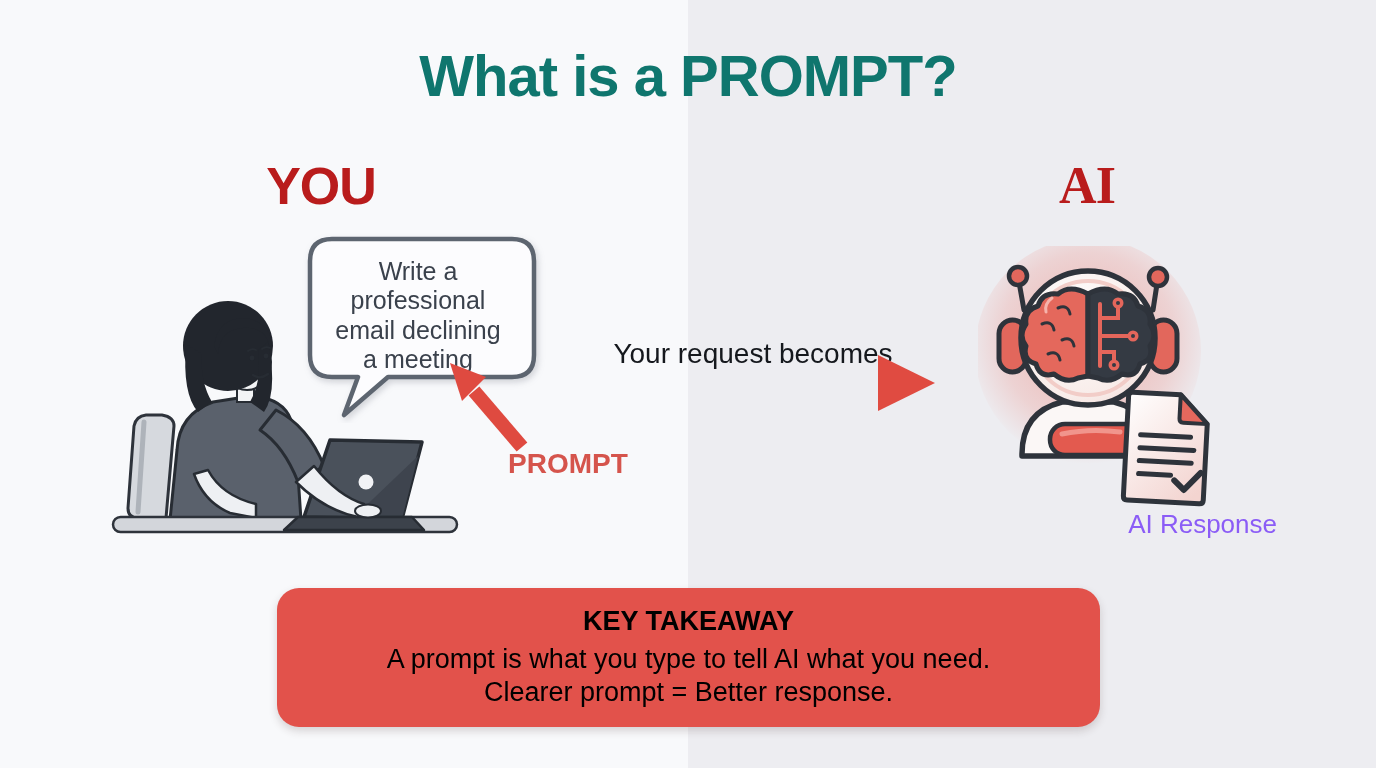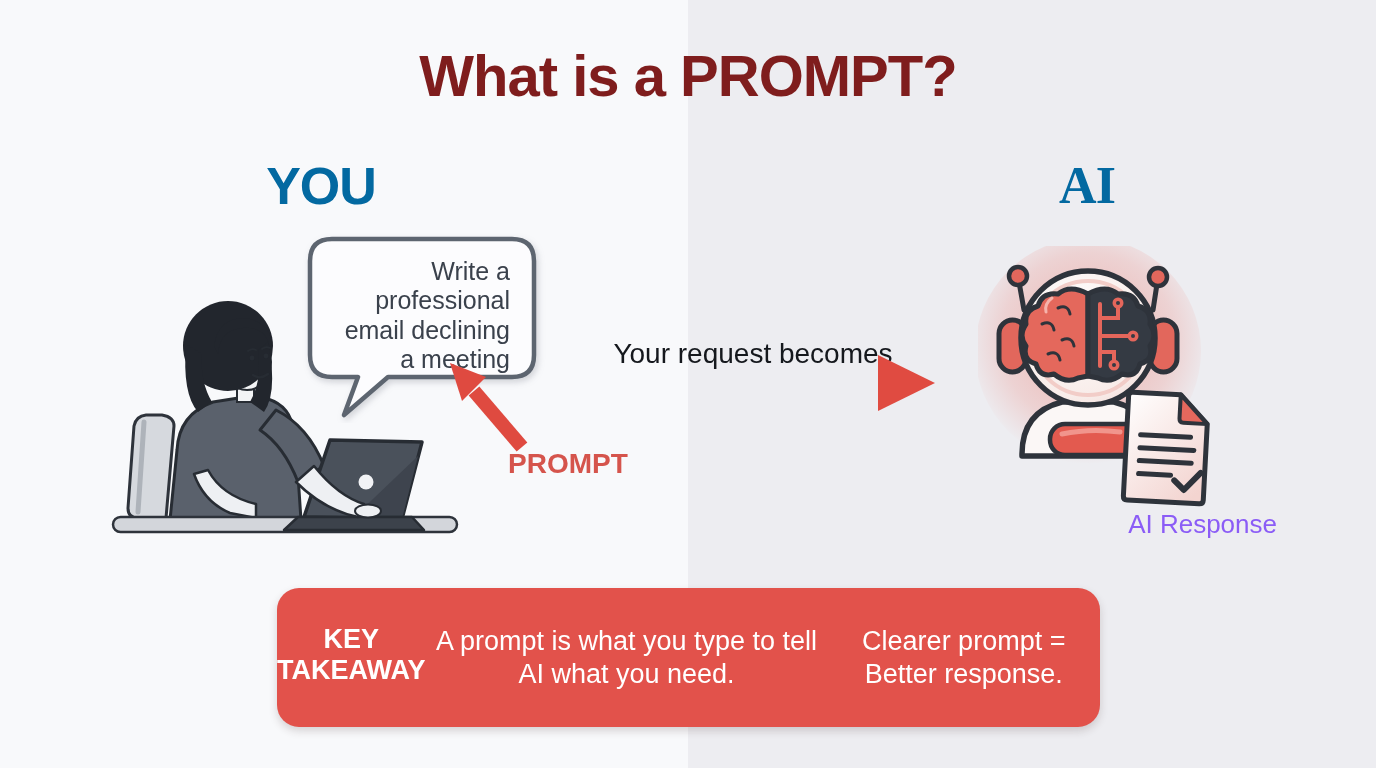--- a/index.html
+++ b/index.html
@@ -9,31 +9,31 @@
     background:#f8f9fb;
   }
   .bg-half{position:absolute;top:0;height:768px;width:688px;}
   .bg-left{left:0;background:#f8f9fb;}
   .bg-right{left:688px;background:#ededf1;}
 
   .abs{position:absolute;}
 
   .title{
     left:0;top:42px;width:1376px;text-align:center;
-    font-size:58px;font-weight:bold;color:#7f1d1d;letter-spacing:-1px;
+    font-size:58px;font-weight:bold;color:#0f766e;letter-spacing:-1px;
   }
   .col-heading{
     top:156px;width:220px;text-align:center;
-    font-size:52px;font-weight:bold;color:#0369a1;letter-spacing:-1px;
+    font-size:52px;font-weight:bold;color:#b91c1c;letter-spacing:-1px;
   }
   .you-heading{left:211px;}
   .ai-heading{left:977px;font-family:Liberation Serif, serif;}
 
   .bubble-text{
-    left:294px;top:257px;width:216px;text-align:right;
+    left:310px;top:257px;width:216px;text-align:center;
     font-size:25px;line-height:1.17;color:#3a414c;
   }
   .bubble-text span{display:block;}
 
   .flow-text{
     left:583px;top:292px;width:340px;text-align:center;
     font-size:28px;line-height:1.25;color:#15181d;
   }
   .flow-text span{display:block;margin-top:44px;}
 
@@ -43,22 +43,22 @@
   .prompt-label .l1{display:block;font-size:26px;}
   .prompt-label .l2{display:block;font-size:28px;font-weight:bold;margin-top:4px;}
 
   .ai-response{
     left:1067px;top:509px;width:210px;text-align:right;
     font-size:26px;color:#8b5cf6;
   }
 
   .takeaway{
     left:277px;top:588px;width:823px;height:139px;
-    background:#e2524b;border-radius:22px;color:#ffffff;
-    display:flex;flex-direction:row;justify-content:center;align-items:center;
+    background:#e2524b;border-radius:22px;color:#000000;
+    display:flex;flex-direction:column;justify-content:center;align-items:center;
     text-align:center;box-shadow:0 4px 8px rgba(60,40,40,0.18);
   }
   .takeaway .heading{font-size:27px;font-weight:bold;margin-bottom:6px;}
   .takeaway .line{font-size:27px;line-height:1.22;}
 
   svg{display:block;}
   .doc-svg{transform:rotate(3deg);}
 </style>
 </head>
 <body>

